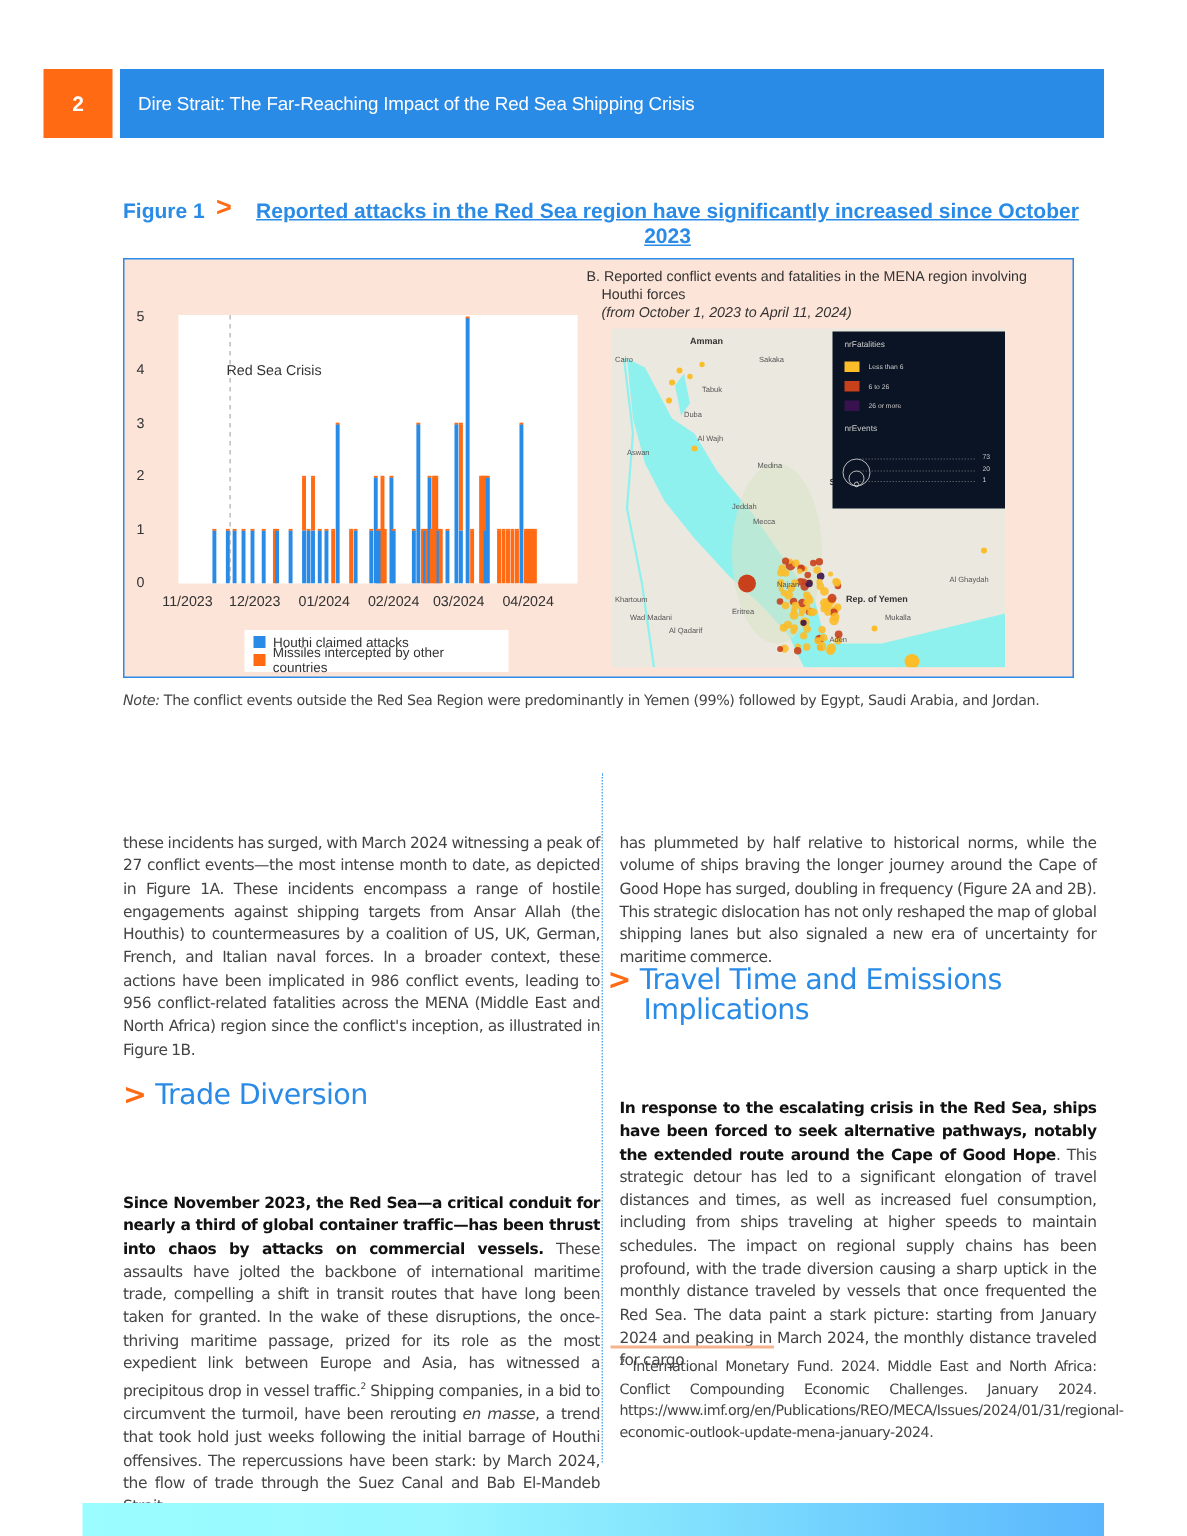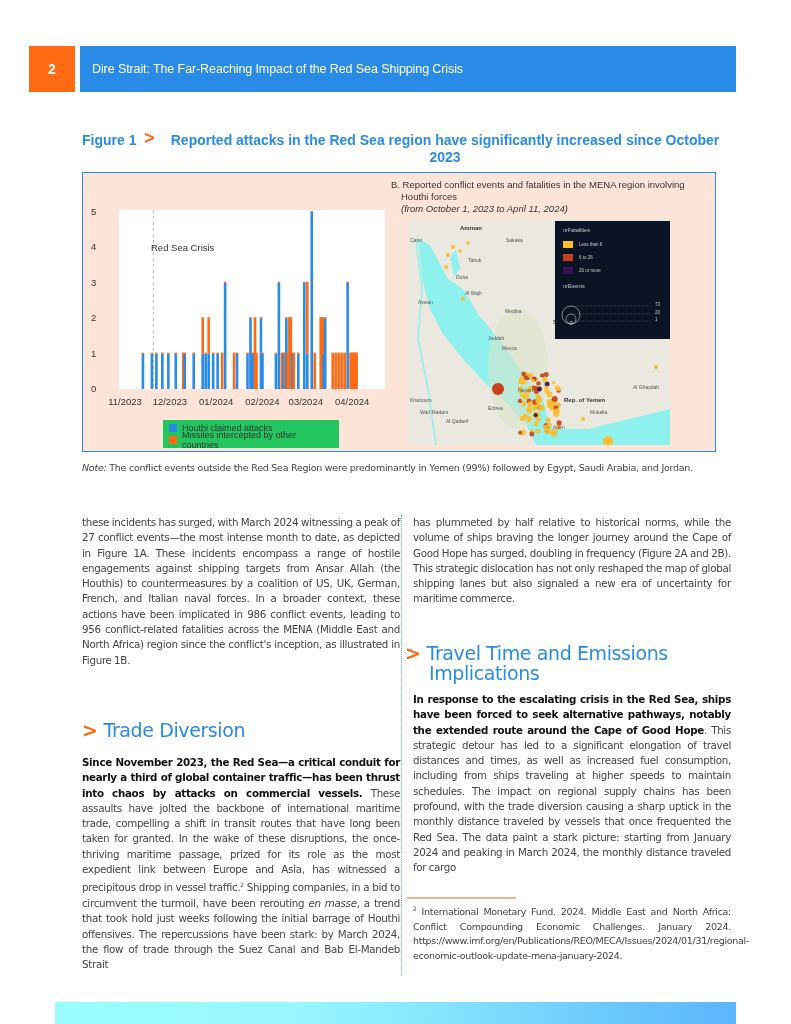--- a/index.html
+++ b/index.html
@@ -4,52 +4,52 @@
 <style>
   * { box-sizing: border-box; margin: 0; padding: 0; }
   html, body { width: 791px; height: 1024px; background: #ffffff; overflow: hidden; }
   body { position: relative; font-family: "DejaVu Sans", sans-serif; color: #3a3a3a; }
 
   .page-num { position: absolute; left: 29px; top: 46px; width: 46px; height: 46px; background: #ff6a13;
     color: #fff; font: bold 14px "Liberation Sans", sans-serif; display: flex; align-items: center; justify-content: center; }
   .header-band { position: absolute; left: 80px; top: 46px; width: 656px; height: 46px; background: #2a8be6;
     color: #fff; font: 12.5px "Liberation Sans", sans-serif; display: flex; align-items: center; padding-left: 12px; letter-spacing: -0.1px; }
 
-  .fig-title { position: absolute; left: 82px; top: 132px; width: 640px; font: bold 14px "Liberation Sans", sans-serif; color: #2a8be6; line-height: 17px; }
+  .fig-title { position: absolute; left: 82px; top: 132px; width: 640px; font: bold 14px "Liberation Sans", sans-serif; color: #2a8be6; line-height: 17px; text-decoration: underline; }
   .fig-title .fig-label { position: absolute; left: 0; top: 0; }
   .fig-title .fig-arrow { position: absolute; left: 62px; top: -2px; color: #ff6a13; font-size: 18px; }
   .fig-title .fig-text { margin-left: 86px; display: block; text-align: center; }
 
   .fig-box { position: absolute; left: 82px; top: 172px; width: 634px; height: 280px; background: #fde4d8; border: 1.5px solid #2a8be6; }
 
   .panel-a-title { position: absolute; left: 8px; top: 6px; width: 280px; font: 9.5px "Liberation Sans", sans-serif; color: #333; line-height: 12px; }
   .panel-a-title .indent { padding-left: 10px; display: block; }
   .chart-area { position: absolute; left: 36px; top: 37px; width: 266px; height: 179px; background: #fff; }
   .y-tick { position: absolute; left: 8px; font: 9.5px "Liberation Sans", sans-serif; color: #333; }
   .x-tick { position: absolute; top: 223px; font: 9.5px "Liberation Sans", sans-serif; color: #333; transform: translateX(-50%); }
   .crisis-label { position: absolute; left: 68px; top: 69px; font: 9.5px "Liberation Sans", sans-serif; color: #333; }
-  .legend-a { position: absolute; left: 80px; top: 247px; width: 176px; height: 28px; background: #22c55e; padding: 2px 6px; font: 9px "Liberation Sans", sans-serif; color: #333; }
+  .legend-a { position: absolute; left: 80px; top: 247px; width: 176px; height: 28px; background: #ffffff; padding: 2px 6px; font: 9px "Liberation Sans", sans-serif; color: #333; }
   .legend-a .row { display: flex; align-items: center; height: 12px; }
   .legend-a .sw { width: 8px; height: 8px; margin-right: 5px; }
 
   .panel-b-title { position: absolute; left: 308px; top: 6px; width: 320px; font: 9.5px "Liberation Sans", sans-serif; color: #333; line-height: 12px; }
   .panel-b-title .indent { padding-left: 10px; display: block; }
   .panel-b-title .sub { font-style: italic; }
   .map { position: absolute; left: 325px; top: 46px; width: 262px; height: 226px; background: #ebe8df; overflow: hidden; }
   .map-label { position: absolute; font: 5px "Liberation Sans", sans-serif; color: #555; }
   .map-label.big { font: bold 6px "Liberation Sans", sans-serif; color: #333; }
   .map-legend { position: absolute; left: 147px; top: 2px; width: 115px; height: 118px; background: #0b1424; color: #ddd; font: 5px "Liberation Sans", sans-serif; }
   .map-legend .ttl { position: absolute; left: 8px; font-size: 5.5px; color: #ccc; }
   .map-legend .sw { position: absolute; left: 8px; width: 10px; height: 7px; }
   .map-legend .lab { position: absolute; left: 24px; font-size: 4.5px; color: #ccc; }
 
   .source { position: absolute; left: 82px; top: 462px; width: 640px; font: italic 9.5px "DejaVu Sans", sans-serif; color: #444; line-height: 12.5px; letter-spacing: -0.25px; }
   .source span.plain { font-style: normal; }
 
-  .col { position: absolute; width: 318px; font: 10.3px "DejaVu Sans", sans-serif; color: #444; line-height: 15.3px; text-align: justify; letter-spacing: -0.3px; word-spacing: -0.5px; }
+  .col { position: absolute; width: 318px; font: 10.3px "DejaVu Sans", sans-serif; color: #444; line-height: 15.3px; text-align: justify; letter-spacing: -0.3px; word-spacing: -0.5px; margin-top: 40px; }
   .col-left { left: 82px; top: 515px; }
   .col-right { left: 413px; top: 515px; }
   .divider { position: absolute; left: 401px; top: 515px; height: 460px; border-left: 1.5px dotted #5aa9f0; }
   .col p { margin: 0; }
   .col .bold { font-weight: bold; color: #111; }
 
   .section-head { position: absolute; font: 19px "DejaVu Sans", sans-serif; color: #2a8be6; line-height: 20px; letter-spacing: -0.4px; }
   .section-head .arrow { color: #ff6a13; font-weight: bold; margin-right: 6px; }
   .section-head .indent { display: block; padding-left: 24px; }
 

